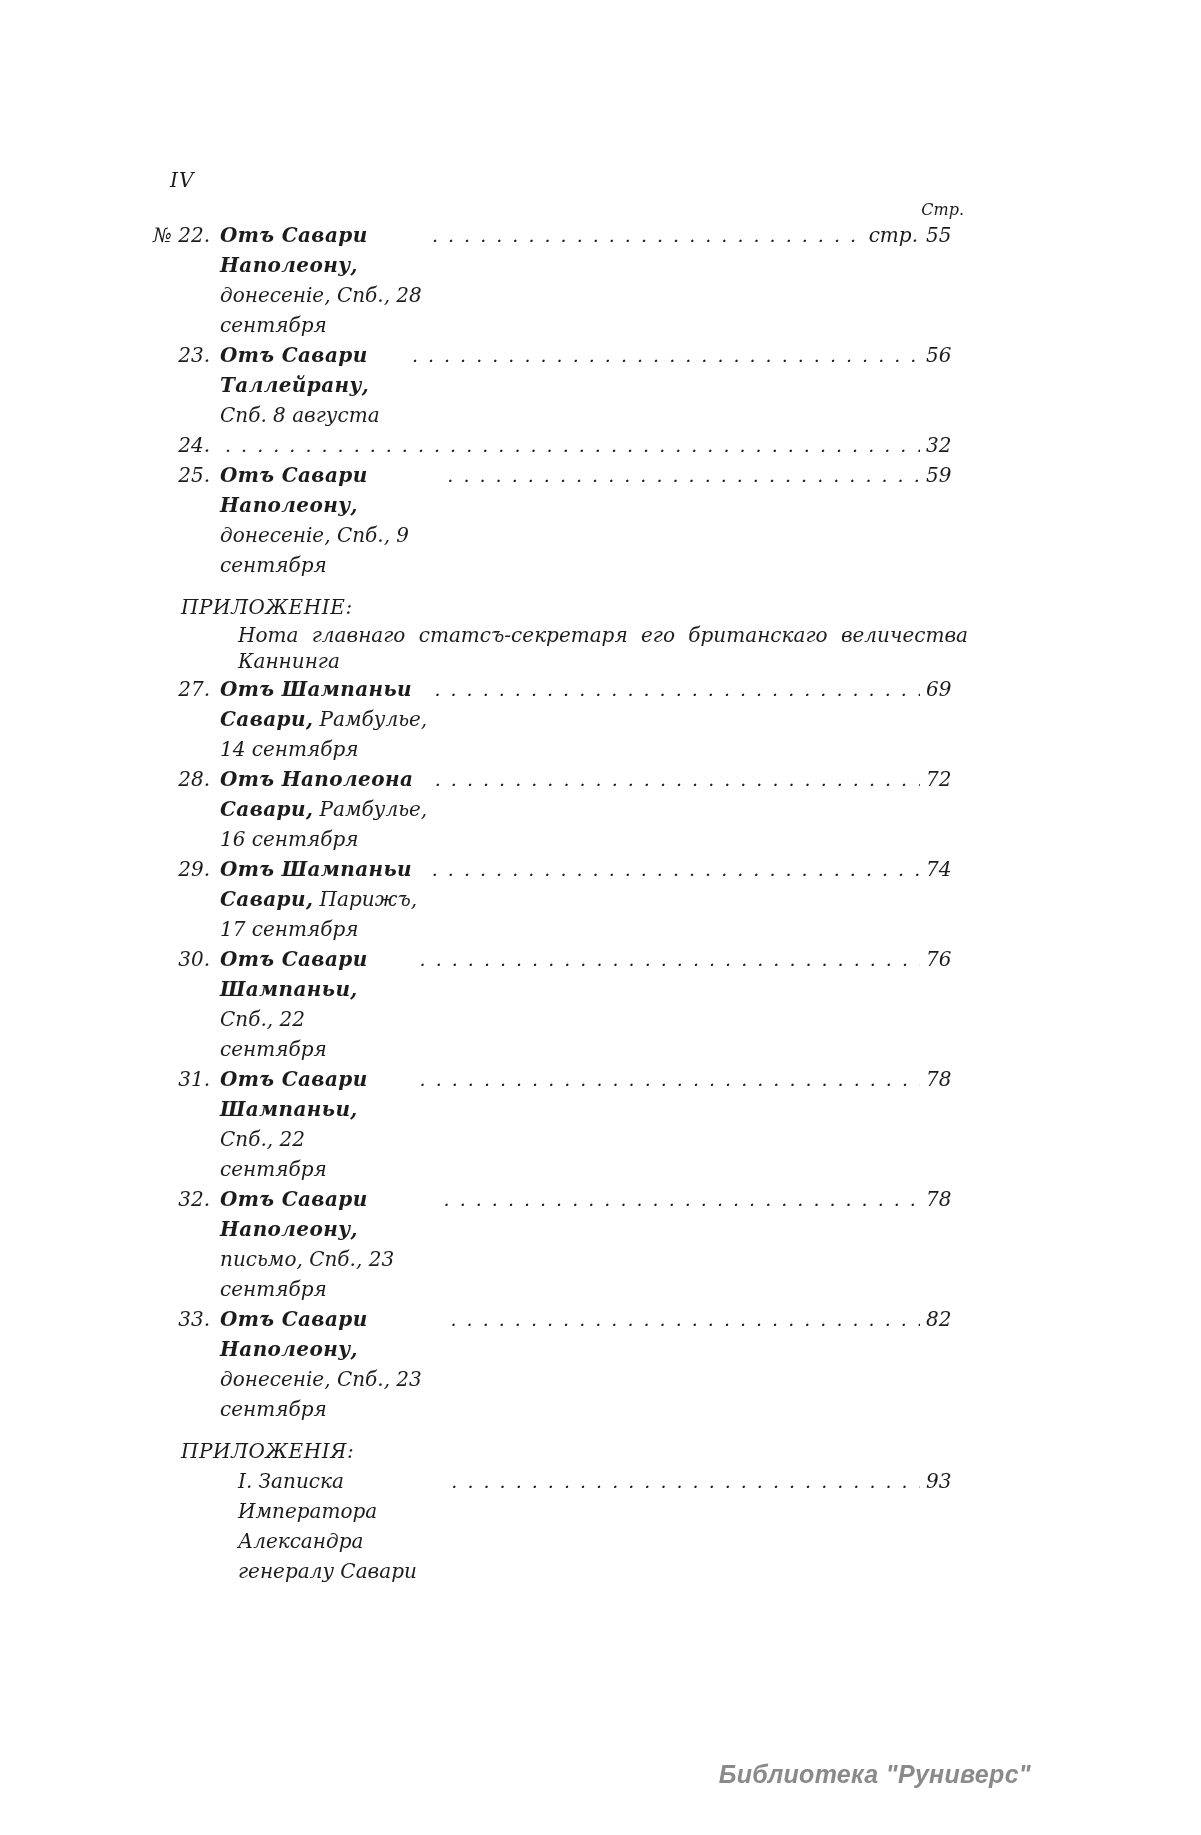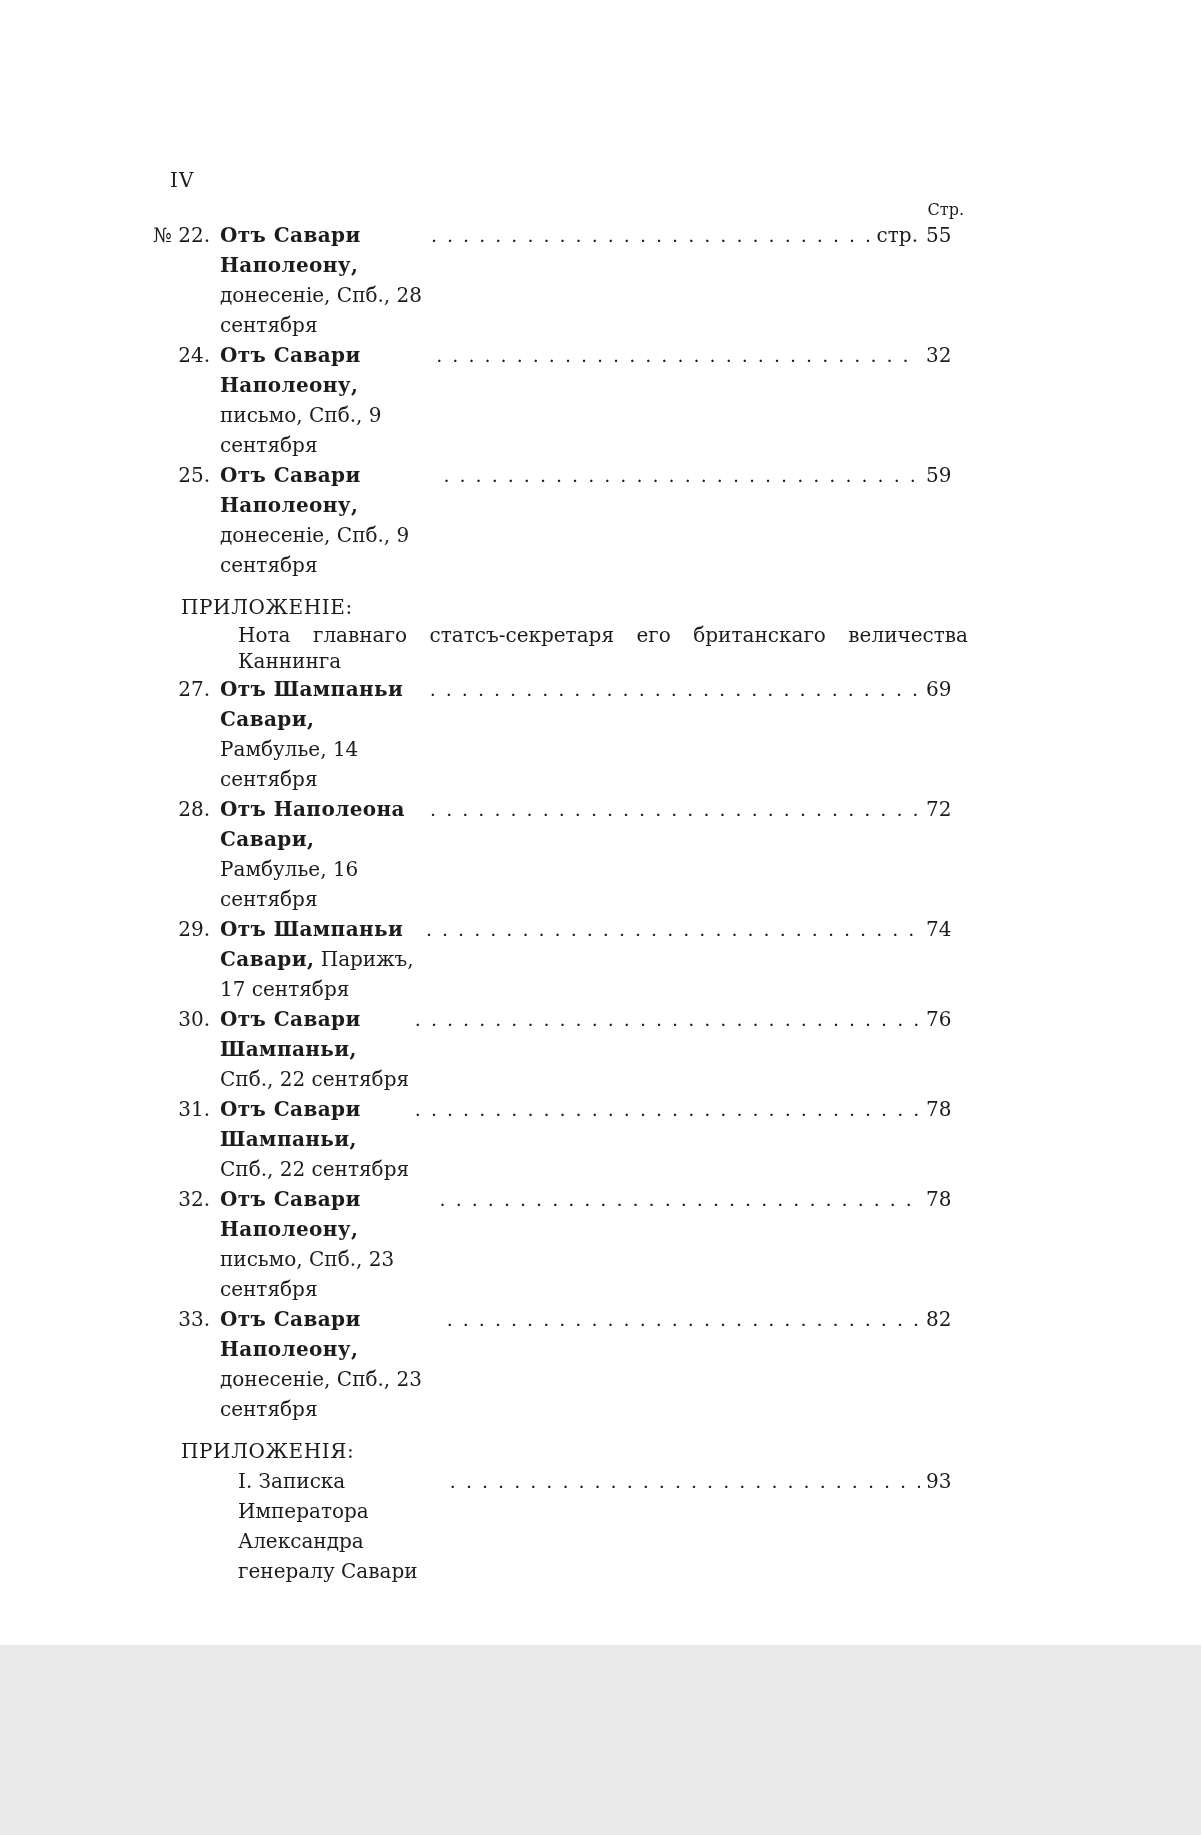--- a/index.html
+++ b/index.html
@@ -1,20 +1,21 @@
 <!DOCTYPE html>
 <html><head>
 <meta charset="utf-8">
 <style>
   html,body { margin:0; padding:0; background:#e9e9e9; }
   .sheet {
-    position:relative; width:1201px; height:1645px; margin:0 auto;
+    position:relative; width:1201px; height:1835px; margin:0 auto;
     background:#ffffff; overflow:hidden;
     font-family:"DejaVu Serif","Liberation Serif",serif;
     color:#1c1c1c;
+    font-style:italic;
   }
   .content { position:absolute; left:112px; top:168px; width:856px; }
   .folio { margin-left:58px; font-size:20px; letter-spacing:1px; line-height:24px; }
   .colhead { text-align:right; font-size:16px; line-height:20px; margin-top:8px; padding-right:4px; }
   .gap-md { margin-top:12px; }
   .gap-sm { margin-top:4px; }
   .hdr { margin-left:69px; font-size:20px; line-height:30px; letter-spacing:0.6px; }
   .jline {
     font-size:20px; line-height:26px;
     text-align:justify; text-align-last:justify;
@@ -51,22 +52,27 @@
     <div class="colhead">Стр.</div>
     <div>
         <div class="row">
           <span class="num">№ 22.</span>
           <span class="txt"><span class="bold">Отъ Савари Наполеону,</span> донесеніе, Спб., 28 сентября</span>
           <span class="leader"></span>
           <span class="pre">стр.</span>
           <span class="page">55</span>
         </div>
         <div class="row">
+          <span class="num">23.</span>
+          <span class="txt"><span class="bold">Отъ Савари Таллейрану,</span> Спб. 8 августа</span>
+          <span class="leader"></span>
+          <span class="page">56</span>
+        </div>
+        <div class="row">
           <span class="num">24.</span>
-          <span class="txt"><span class="bold">Отъ Савари Наполеону,</span> письмо, Спб., 9 сентября</span>
           <span class="leader"></span>
           <span class="page">32</span>
         </div>
         <div class="row">
           <span class="num">25.</span>
           <span class="txt"><span class="bold">Отъ Савари Наполеону,</span> донесеніе, Спб., 9 сентября</span>
           <span class="leader"></span>
           <span class="page">59</span>
         </div>
         <div class="hdr gap-md">ПРИЛОЖЕНІЕ:</div>

